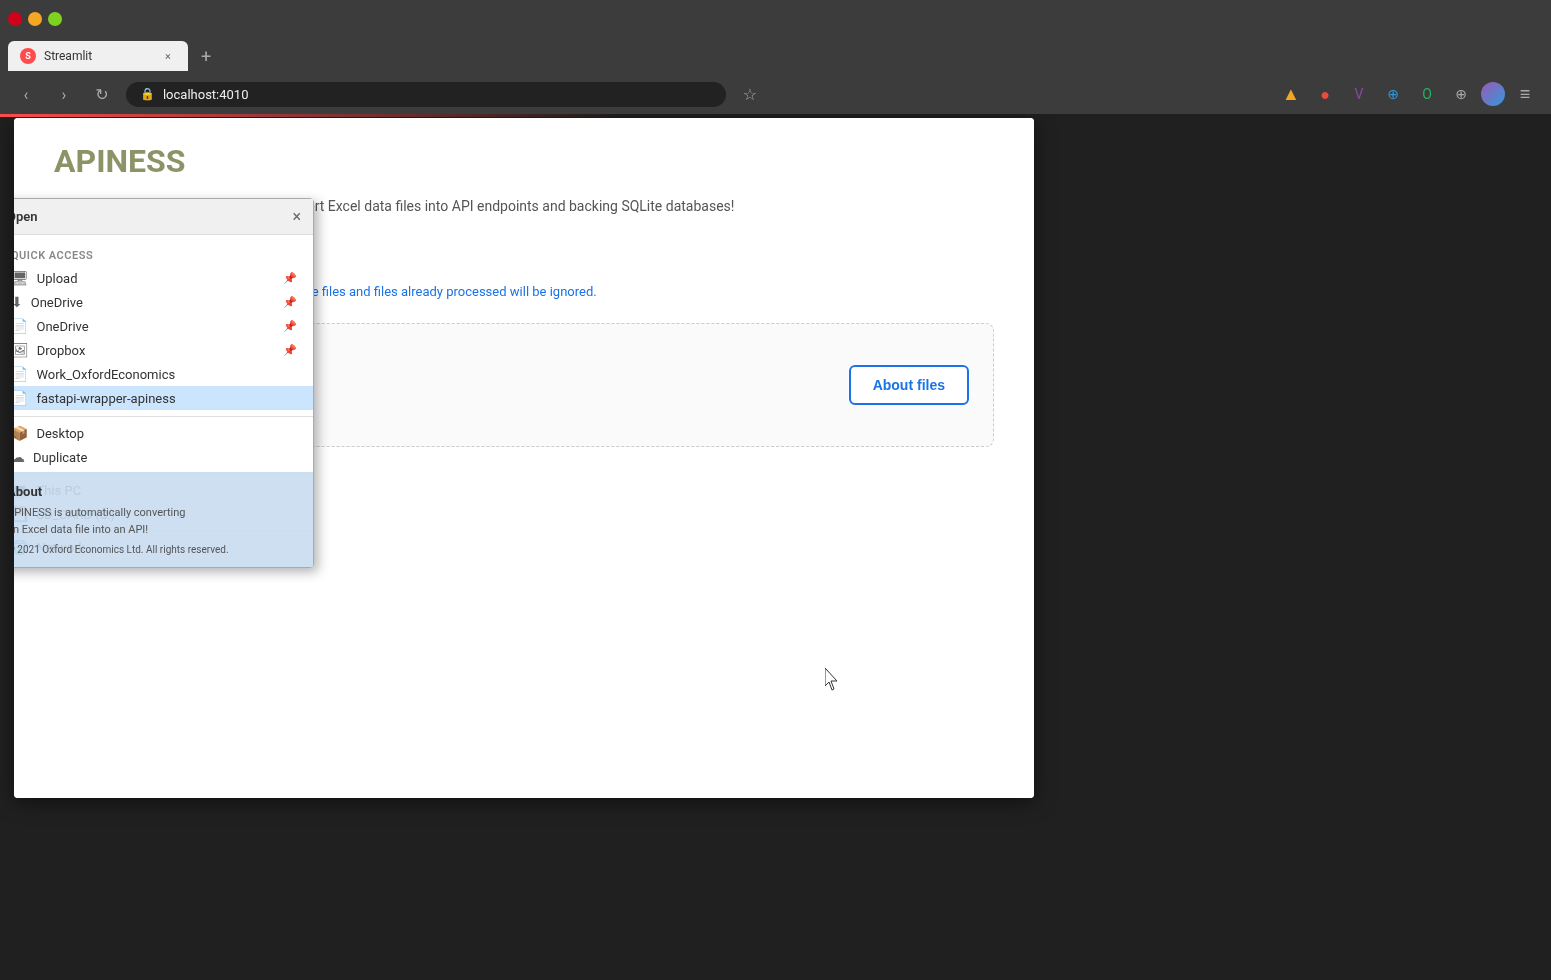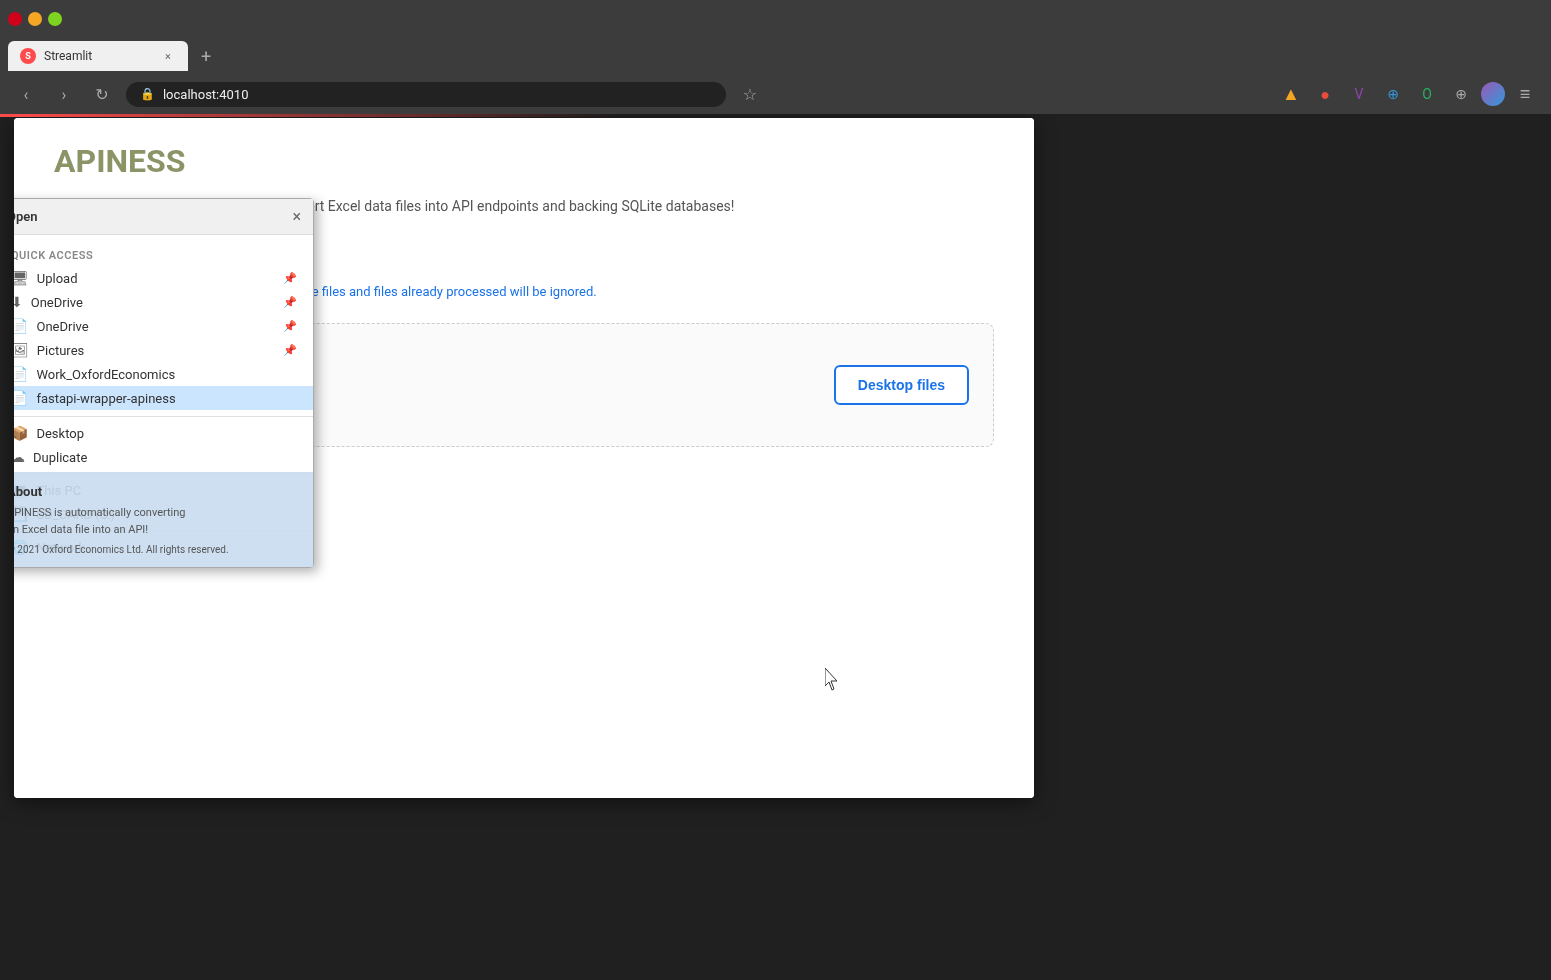--- a/index.html
+++ b/index.html
@@ -501,21 +501,21 @@
           <span>OneDrive</span>
           <span class="tree-item-pin">📌</span>
         </div>
         <div class="tree-item">
           <span class="tree-item-icon">📄</span>
           <span>OneDrive</span>
           <span class="tree-item-pin">📌</span>
         </div>
         <div class="tree-item">
           <span class="tree-item-icon">🖼</span>
-          <span>Pictures</span>
+          <span>Dropbox</span>
           <span class="tree-item-pin">📌</span>
         </div>
         <div class="tree-item">
           <span class="tree-item-icon">📄</span>
           <span>Work_OxfordEconomics</span>
         </div>
         <div class="tree-item selected">
           <span class="tree-item-icon">📄</span>
           <span>fastapi-wrapper-apiness</span>
         </div>
@@ -569,21 +569,21 @@
     </p>
 
     <div class="upload-dropzone">
       <div class="dropzone-left">
         <span class="cloud-icon" style="font-size:36px; color:#ccc;">☁</span>
         <div>
           <div class="dropzone-text">Drag and drop files here</div>
           <div class="dropzone-limit">Limit 200MB per file • XLSX, CSV</div>
         </div>
       </div>
-      <button class="browse-btn">Desktop files</button>
+      <button class="browse-btn">About files</button>
     </div>
 
     <div class="readme-section">
       <div class="readme-checkbox"></div>
       <span class="readme-label">Readme</span>
     </div>
   </div>
 
 </div>
 

